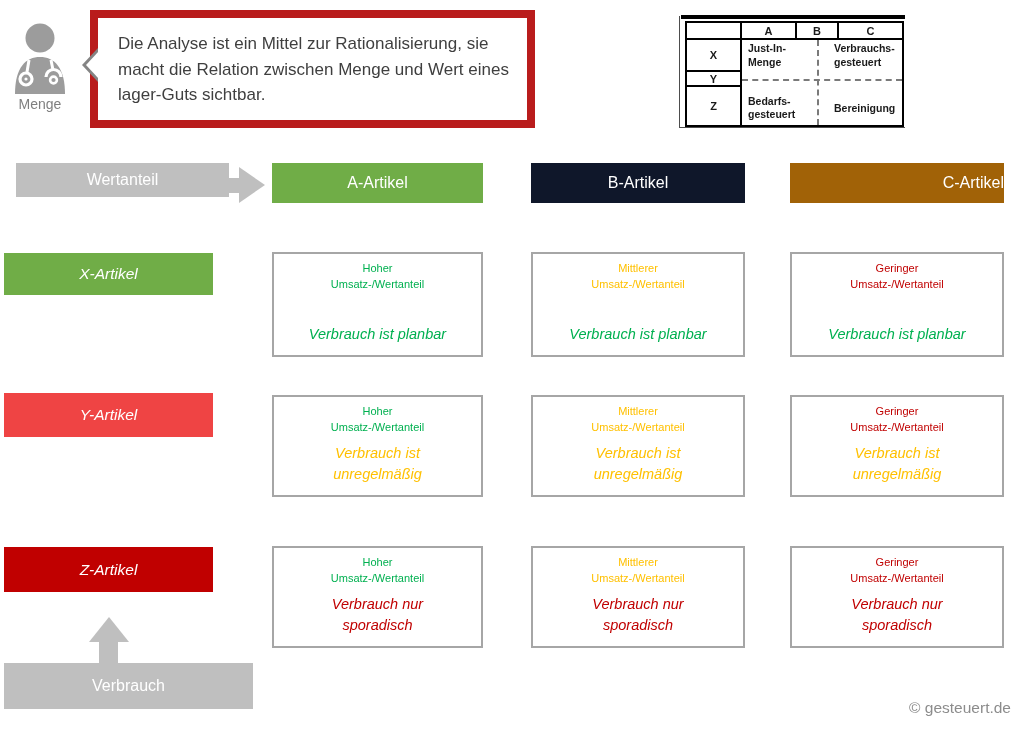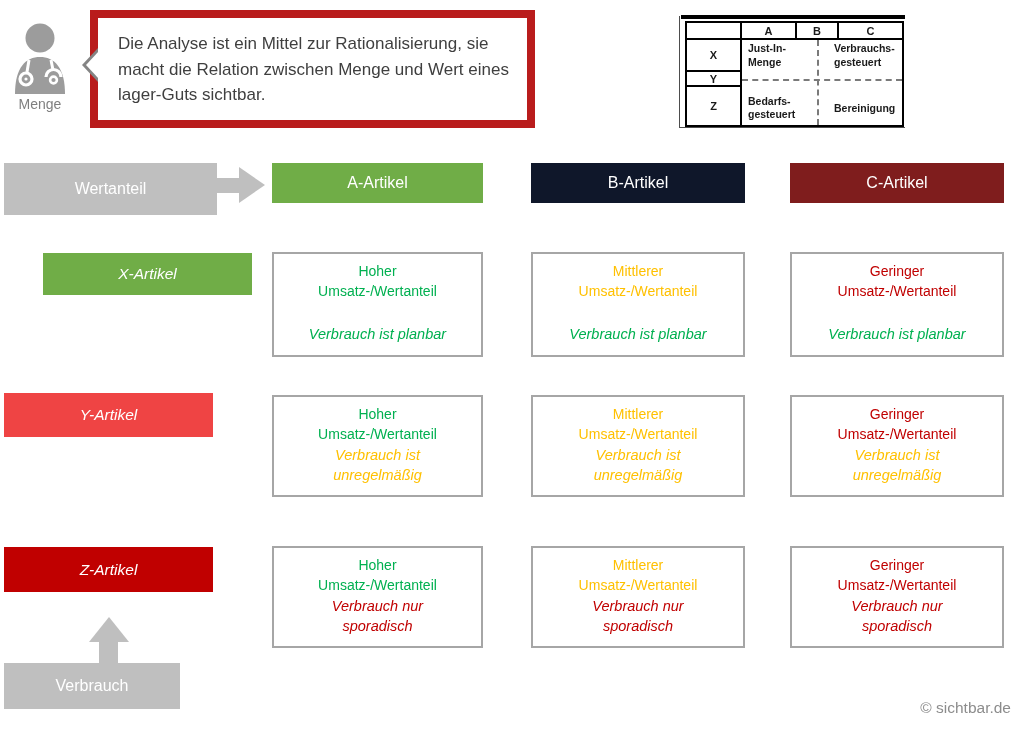--- a/index.html
+++ b/index.html
@@ -47,30 +47,30 @@
   .quad{position:absolute;font-size:10.5px;font-weight:bold;line-height:1.3;
     white-space:pre-line;color:#1a1a1a;}
   .quad-tl{left:6px;top:2px;}
   .quad-tr{left:92px;top:2px;}
   .quad-bl{left:6px;bottom:3px;margin-top:35px;}
   .quad-br{left:92px;bottom:9px;}
 
   
   .axis-box{display:flex;align-items:center;justify-content:center;
     color:#ffffff;font-size:16px;box-sizing:border-box;}
-  .wertanteil-box{left:4px;top:163px;width:213px;height:52px;}
+  .wertanteil-box{left:16px;top:163px;width:213px;height:34px;}
   .arrow-right-stem{left:213px;top:178px;width:27px;height:15px;}
   .arrow-right-head{left:239px;top:167px;width:0;height:0;
     border-top:18px solid transparent;border-bottom:18px solid transparent;
     border-left:26px solid #BFBFBF;}
   .arrow-up-head{left:89px;top:617px;width:0;height:0;
     border-left:20px solid transparent;border-right:20px solid transparent;
     border-bottom:25px solid #BFBFBF;}
   .arrow-up-stem{left:99px;top:640px;width:19px;height:24px;}
-  .verbrauch-box{left:4px;top:663px;width:176px;height:46px;}
+  .verbrauch-box{left:4px;top:663px;width:249px;height:46px;}
 
   
   .col-header{top:163px;height:40px;display:flex;align-items:center;
     justify-content:center;color:#fff;font-size:16px;}
   .row-label{left:4px;width:209px;display:flex;align-items:center;
     justify-content:center;color:#fff;font-size:15.5px;font-style:italic;}
   .rl-x{top:253px;height:42px;}
   .rl-y{top:393px;height:44px;}
   .rl-z{top:547px;height:45px;font-style:italic;}
 
@@ -78,21 +78,21 @@
   .col-b{left:531px;width:214px;}
   .col-c{left:790px;width:214px;}
 
   
   .cell{border:2px solid #A6A6A6;background:#fff;box-sizing:border-box;
     display:flex;flex-direction:column;justify-content:space-between;
     align-items:center;text-align:center;padding:7px 4px 11px 4px;}
   .row-1{top:252px;height:105px;}
   .row-2{top:395px;height:102px;}
   .row-3{top:546px;height:102px;}
-  .cell-heading{font-size:14px;line-height:1.45;white-space:pre-line;}
+  .cell-heading{font-size:11px;line-height:1.45;white-space:pre-line;}
   .cell-note{font-size:14.5px;line-height:1.4;font-style:italic;white-space:pre-line;}
 
   
   .copyright{right:10px;top:699px;font-size:15.5px;color:#8c8c8c;}
 </style>
 </head>
 <body>
 
 <div class="abs tutor-icon">
   <svg width="64" height="72" viewBox="0 0 64 72">
@@ -141,25 +141,25 @@
 </div>
 <div class="abs arrow-right-stem" style="background-color: rgb(191, 191, 191);"></div>
 <div class="abs arrow-right-head" style="border-left-color: rgb(191, 191, 191);"></div>
 
 <div class="abs col-header col-a" style="background-color: rgb(112, 173, 71);">
   <span>A-Artikel</span>
 </div>
 <div class="abs col-header col-b" style="background-color: #0f172a;">
   <span>B-Artikel</span>
 </div>
-<div class="abs col-header col-c" style="background-color: #7f1d1d;">
+<div class="abs col-header col-c" style="background-color: #a16207; justify-content: flex-end;">
   <span>C-Artikel</span>
 </div>
 
-<div class="abs row-label rl-x" style="background-color: rgb(112, 173, 71); margin-left: 39px;">
+<div class="abs row-label rl-x" style="background-color: rgb(112, 173, 71);">
   <span>X-Artikel</span>
 </div>
 <div class="abs row-label rl-y" style="background-color: #ef4444;">
   <span>Y-Artikel</span>
 </div>
 <div class="abs row-label rl-z" style="background-color: rgb(192, 0, 0);">
   <span>Z-Artikel</span>
 </div>
 
 <div class="abs cell row-1 col-a">
@@ -215,13 +215,13 @@
   <div class="cell-note" style="color: rgb(192, 0, 0);">Verbrauch nur
 sporadisch</div>
 </div>
 
 <div class="abs arrow-up-head" style="border-bottom-color: rgb(191, 191, 191);"></div>
 <div class="abs arrow-up-stem" style="background-color: rgb(191, 191, 191);"></div>
 <div class="abs axis-box verbrauch-box" style="background-color: rgb(191, 191, 191);">
   <span>Verbrauch</span>
 </div>
 
-<div class="abs copyright">© sichtbar.de</div>
+<div class="abs copyright">© gesteuert.de</div>
 
 </body></html>

